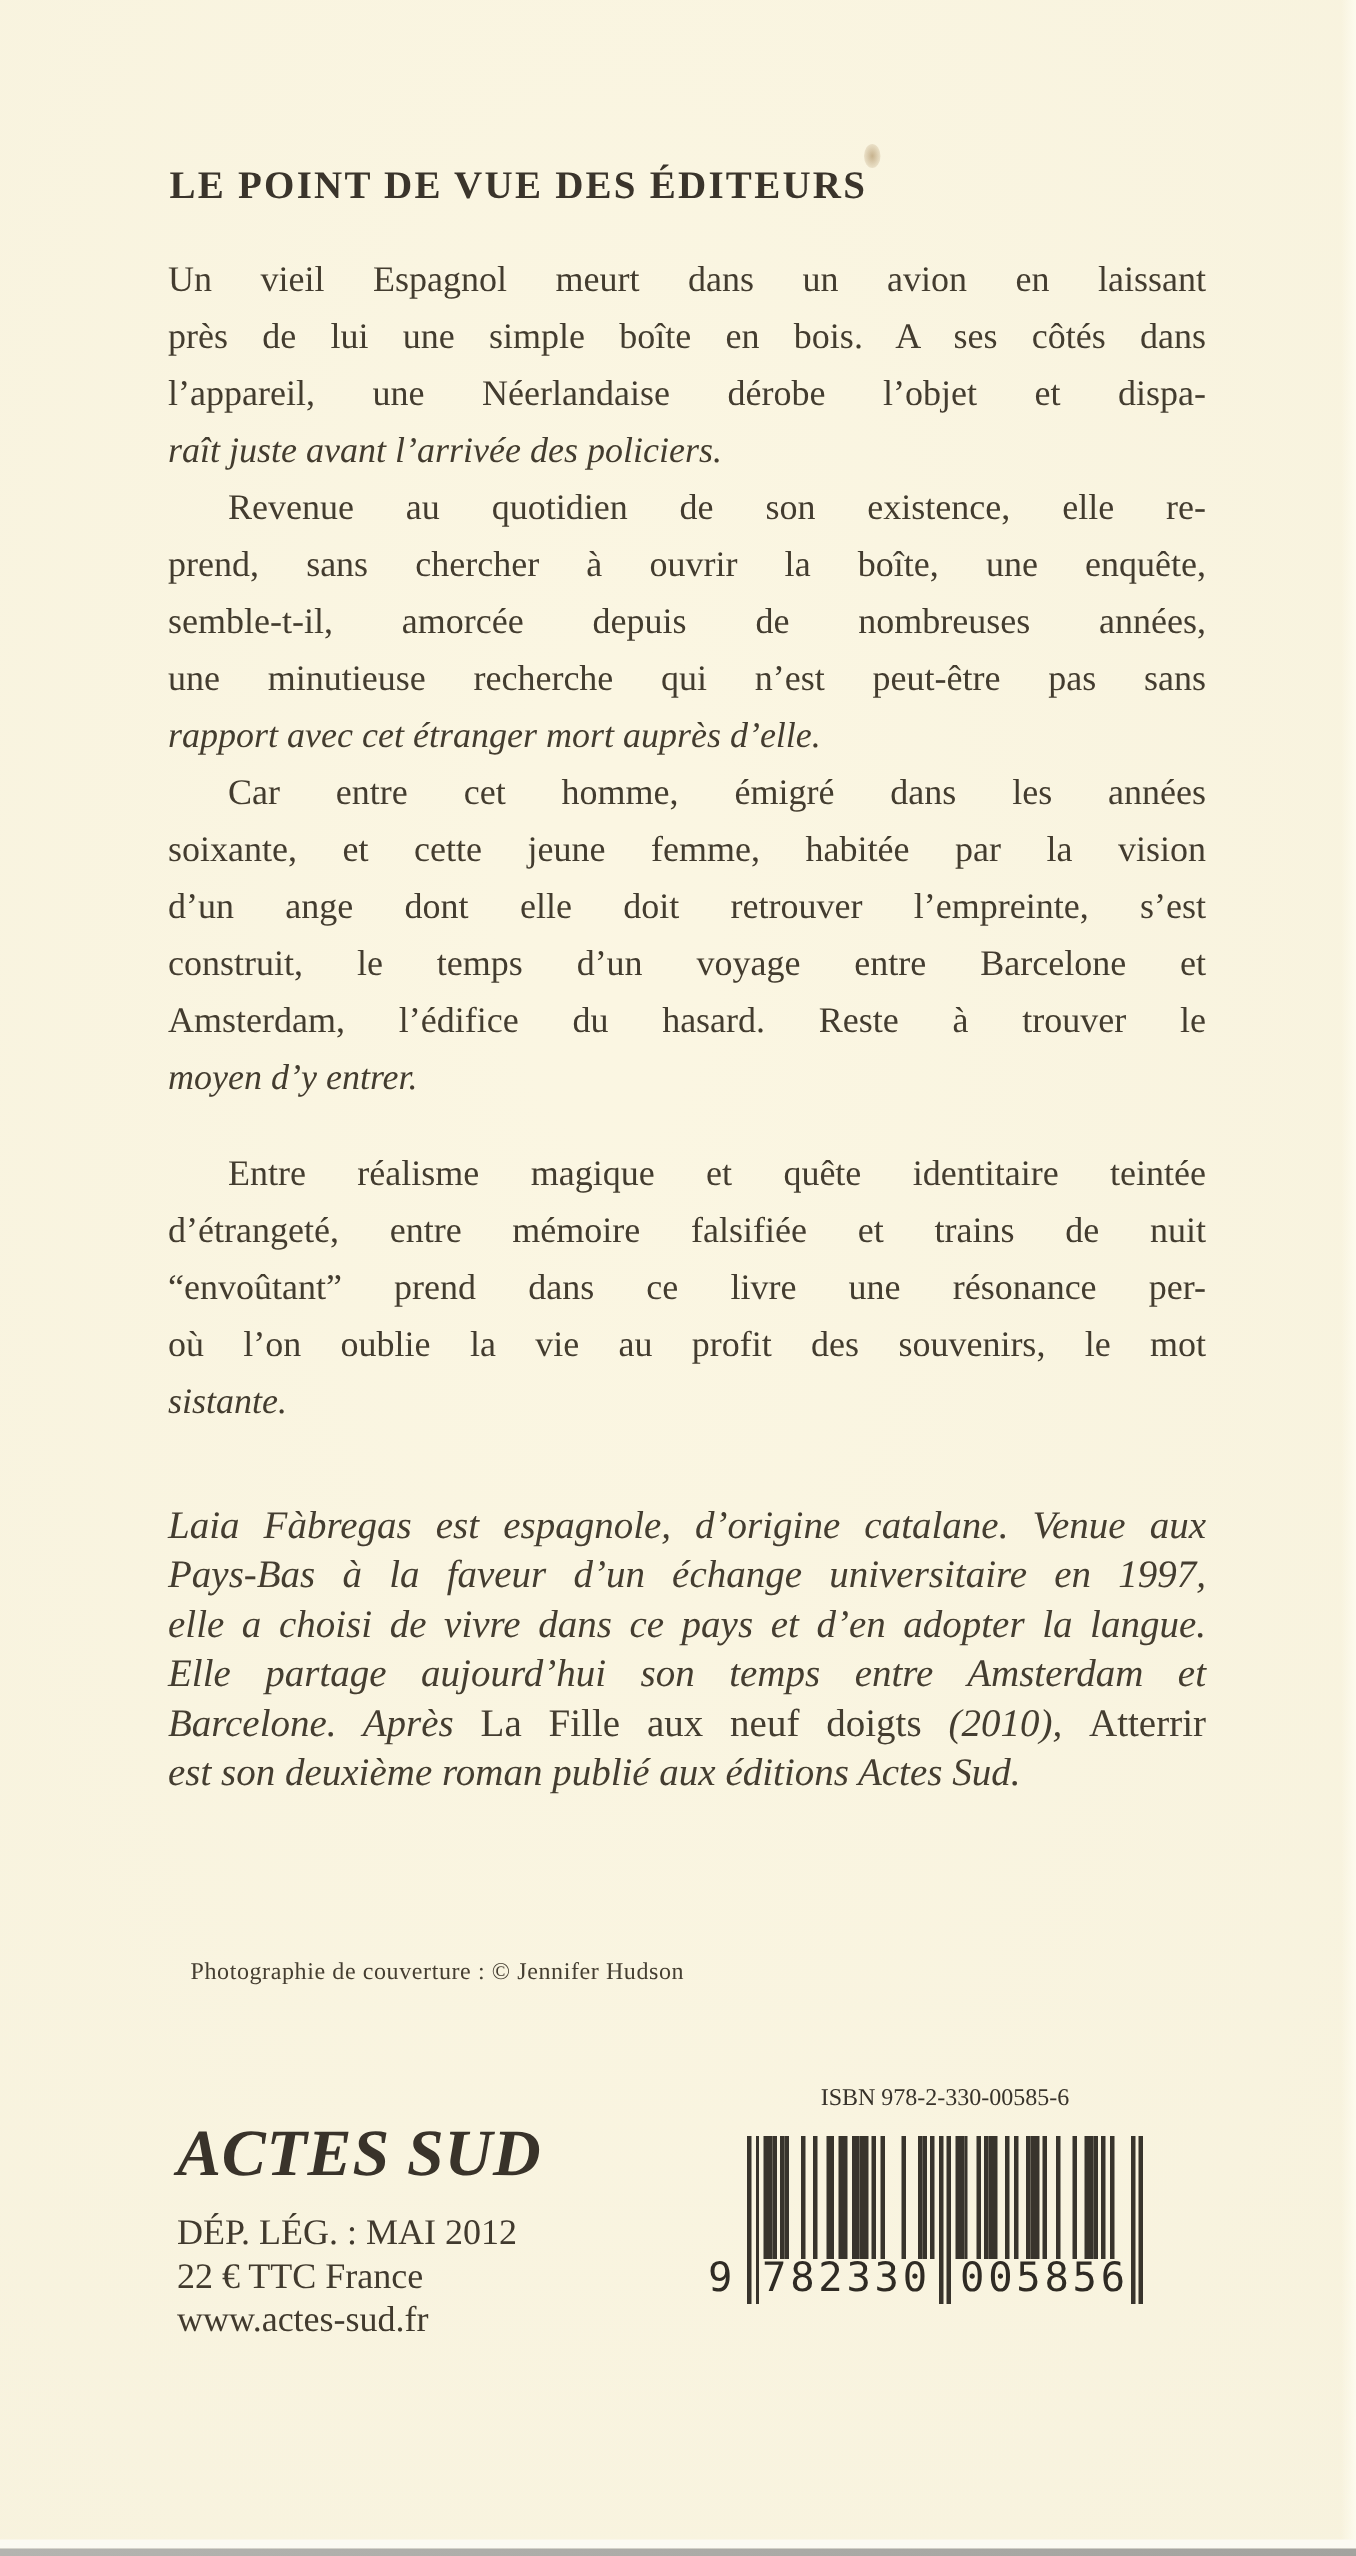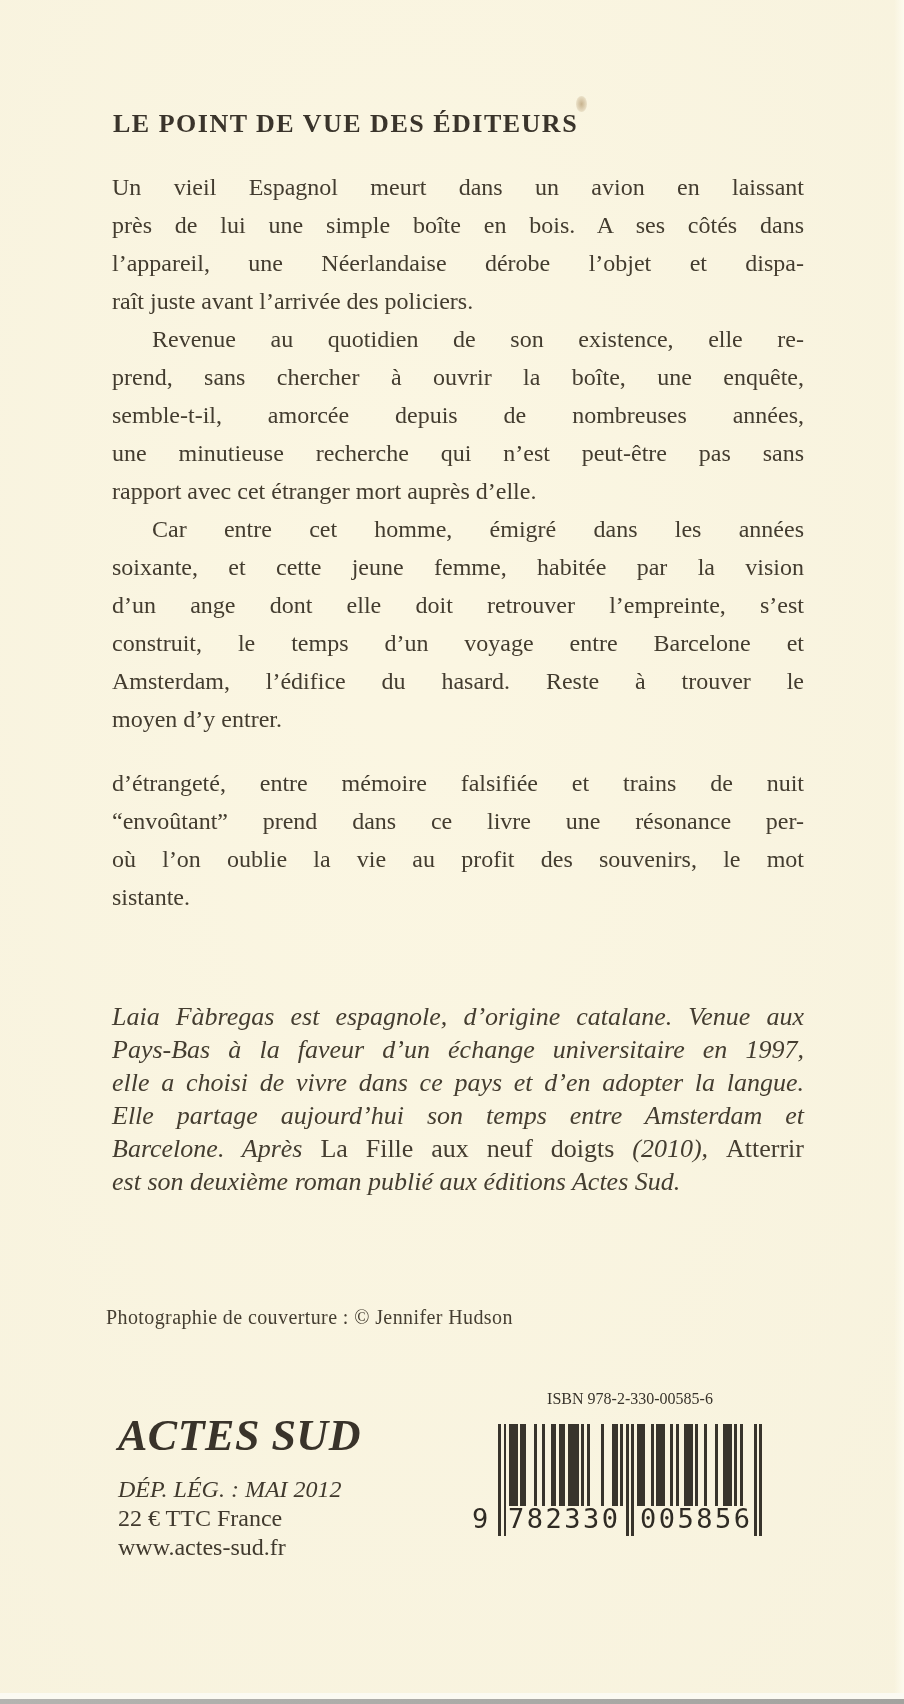--- a/index.html
+++ b/index.html
@@ -31,39 +31,39 @@
   
   .synopsis{position:absolute;left:112px;top:168px;width:692px;}
   .line{
     white-space:nowrap;
     text-align:justify;
     -moz-text-align-last:justify;
     text-align-last:justify;
     height:38px;line-height:38px;
     font-size:24px;color:#433c2f;
   }
-  .line.last{text-align-last:left;-moz-text-align-last:left;}
+  .line.last{text-align-last:left;font-style:italic;-moz-text-align-last:left;}
   .line.indent{padding-left:40px;}
   .para{margin:0;}
   .para.gap-before{margin-top:26px;}
 
   .bio{position:absolute;left:112px;top:1000px;width:692px;}
   .bio .line{height:33px;line-height:33px;font-size:26px;font-style:italic;color:#443d30;}
   .bio .up{font-style:normal;margin-top:19px;}
 
   .credit{
-    position:absolute;left:106px;top:1306px;
-    font-size:20px;letter-spacing:0.4px;color:#453e31;white-space:nowrap;
+    position:absolute;left:127px;top:1306px;
+    font-size:16px;letter-spacing:0.4px;color:#453e31;white-space:nowrap;
   }
 
   .pubblock{position:absolute;left:118px;top:1410px;}
   .logo{font-size:44px;font-style:italic;font-weight:600;letter-spacing:0.5px;
     color:#39332a;line-height:52px;}
   .publine{font-size:24px;line-height:28px;color:#413a2e;margin-top:1px;white-space:nowrap;}
-  .publine.first{margin-top:13px;font-style:italic;}
+  .publine.first{margin-top:13px;}
 
   .barcode-block{position:absolute;left:470px;top:1390px;width:300px;}
   .isbn{
     position:absolute;left:28px;top:0;width:264px;
     text-align:center;font-size:16px;color:#37322a;white-space:nowrap;
   }
   .bars{position:absolute;left:28px;top:34px;width:264px;height:112px;}
   .bar{position:absolute;top:0;width:2.9px;height:82px;background:#38342c;}
   .bar.tall{height:112px;}
   .digits{
@@ -101,20 +101,21 @@
     </div>
     <div class="para">
       <div class="line indent">Car entre cet homme, émigré dans les années</div>
       <div class="line">soixante, et cette jeune femme, habitée par la vision</div>
       <div class="line">d’un ange dont elle doit retrouver l’empreinte, s’est</div>
       <div class="line">construit, le temps d’un voyage entre Barcelone et</div>
       <div class="line">Amsterdam, l’édifice du hasard. Reste à trouver le</div>
       <div class="line last">moyen d’y entrer.</div>
     </div>
     <div class="para gap-before">
+      <div class="line indent">Entre réalisme magique et quête identitaire teintée</div>
       <div class="line">d’étrangeté, entre mémoire falsifiée et trains de nuit</div>
       <div class="line">“envoûtant” prend dans ce livre une résonance per-</div>
       <div class="line">où l’on oublie la vie au profit des souvenirs, le mot</div>
       <div class="line last">sistante.</div>
     </div>
   </div>
 
   <div class="bio">
     <div class="line">Laia Fàbregas est espagnole, d’origine catalane. Venue aux</div>
     <div class="line">Pays-Bas à la faveur d’un échange universitaire en 1997,</div>

